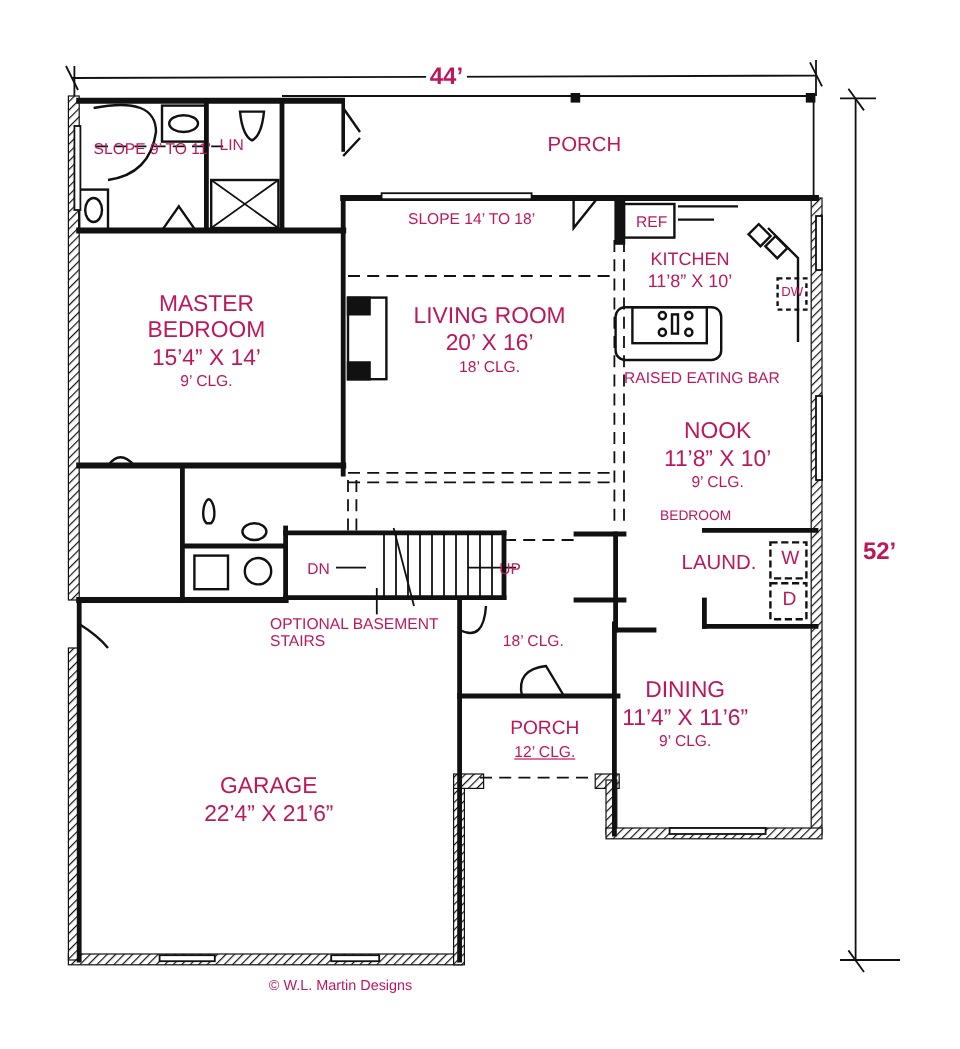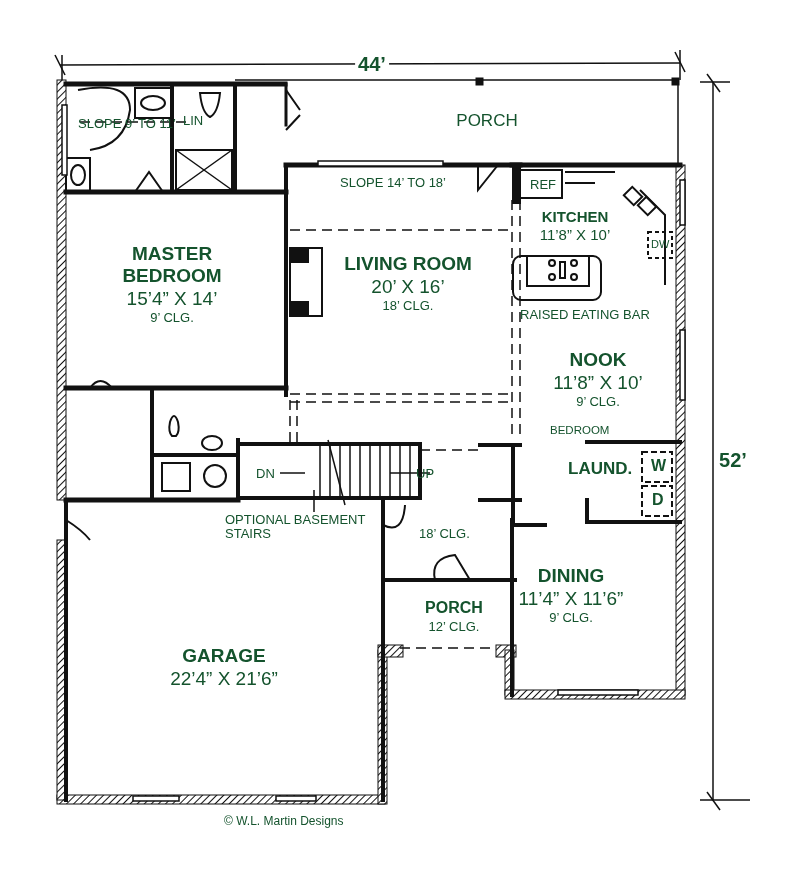--- a/index.html
+++ b/index.html
@@ -1,19 +1,19 @@
 <!DOCTYPE html>
 <html><head>
 <meta charset="utf-8">
 <style>
   html,body{margin:0;padding:0;background:#fff;}
   body{width:800px;height:874px;position:relative;overflow:hidden;font-family:"Liberation Sans",sans-serif;color:#111;}
   svg.plan{position:absolute;left:0;top:0;}
-  .lbl{position:absolute;white-space:nowrap;text-align:center;line-height:1.05;color:#14532d;}
-  .rname{font-weight:bold;font-size:19px;}
+  .lbl{position:absolute;white-space:nowrap;text-align:center;line-height:1.05;color:#be185d;}
+  .rname{font-weight:normal;font-size:19px;}
   .rdim{font-size:19px;}
   .rclg{font-size:13px;}
   .note{font-size:13px;}
   .dimtxt{font-weight:bold;font-size:20px;background:#fff;padding:0 3px;}
   .copy{font-size:12px;}
   .center{transform:translateX(-50%);}
 </style>
 </head>
 <body>
 
@@ -241,21 +241,21 @@
 <div class="lbl rclg" style="left:419px;top:527px;">18’ CLG.</div>
 
 <div class="lbl center" style="left:571px;top:566px;">
   <div class="rname">DINING</div>
   <div class="rdim" style="margin-top:3px;">11’4” X 11’6”</div>
   <div class="rclg" style="margin-top:2px;">9’ CLG.</div>
 </div>
 
 <div class="lbl center" style="left:454px;top:600px;">
   <div class="rname" style="font-size:16px;">PORCH</div>
-  <div class="rclg" style="margin-top:3px;">12’ CLG.</div>
+  <div class="rclg" style="margin-top:3px;text-decoration:underline;">12’ CLG.</div>
 </div>
 
 <div class="lbl center" style="left:224px;top:646px;">
   <div class="rname">GARAGE</div>
   <div class="rdim" style="margin-top:3px;">22’4” X 21’6”</div>
 </div>
 
 <div class="lbl copy" style="left:224px;top:815px;">© W.L. Martin Designs</div>
 
 </body></html>

